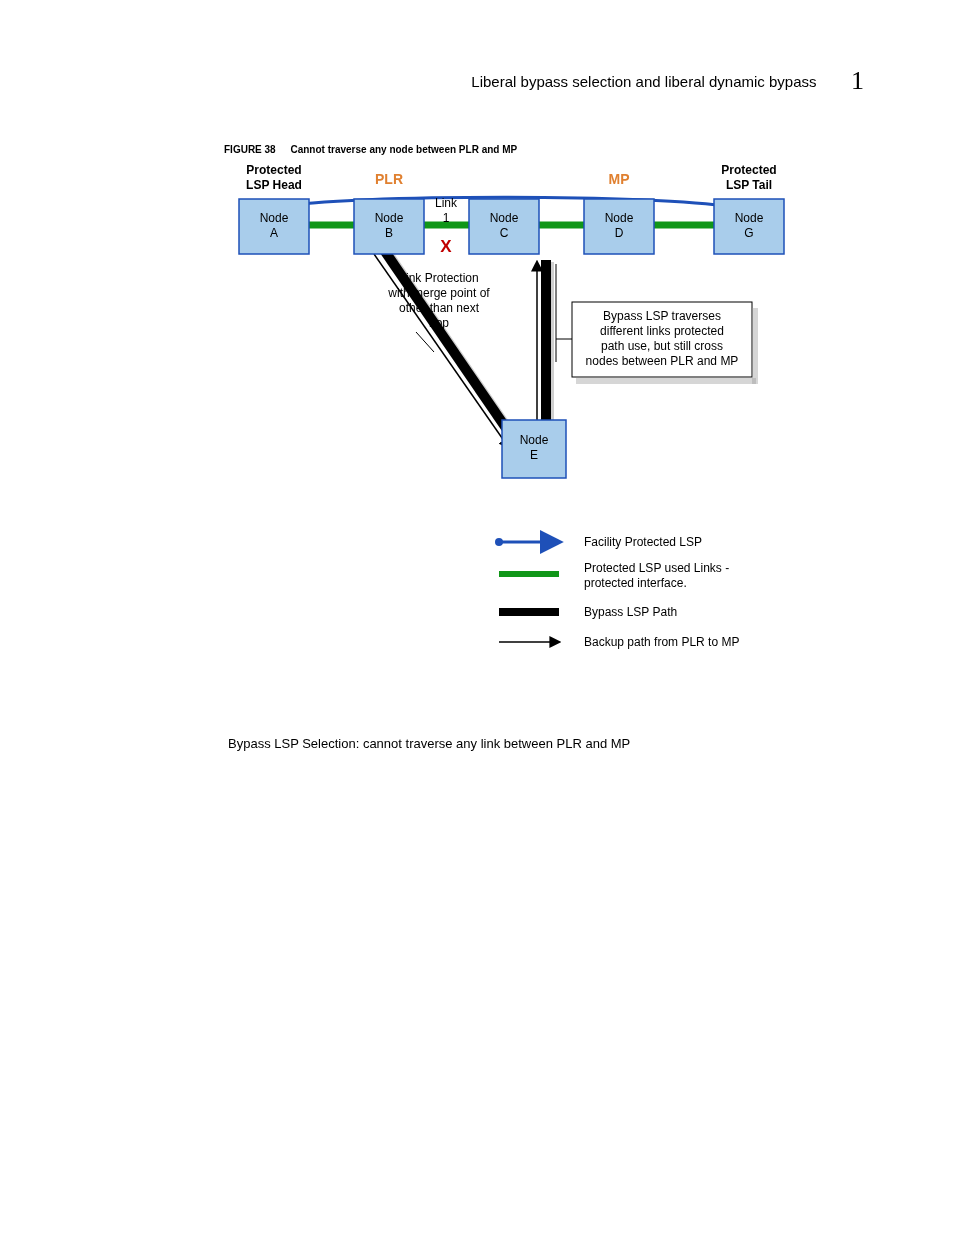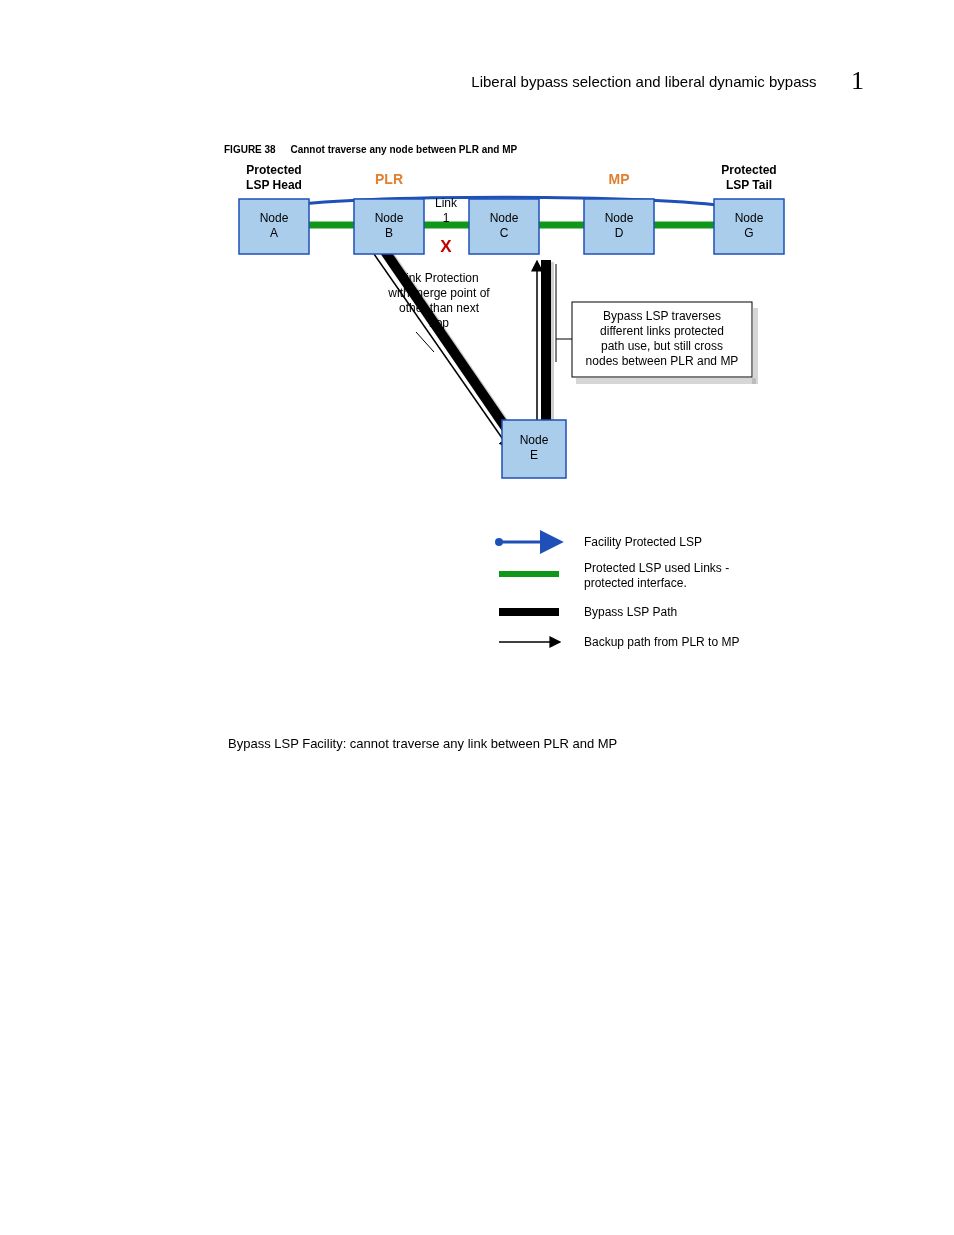--- a/index.html
+++ b/index.html
@@ -178,15 +178,15 @@
 
         <line x1="0" y1="80" x2="60" y2="80" stroke="#000" stroke-width="8"></line>
         <text class="t-small" x="85" y="84">Bypass LSP Path</text>
 
         <line x1="0" y1="110" x2="60" y2="110" stroke="#000" stroke-width="1.5" marker-end="url(#arrow-black)"></line>
         <text class="t-small" x="85" y="114">Backup path from PLR to MP</text>
       </g>
     </svg>
   </div>
 
-  <div class="body-text">Bypass LSP Facility: cannot traverse any link between PLR and MP</div>
+  <div class="body-text">Bypass LSP Selection: cannot traverse any link between PLR and MP</div>
 
 </div>
 
 </body></html>

